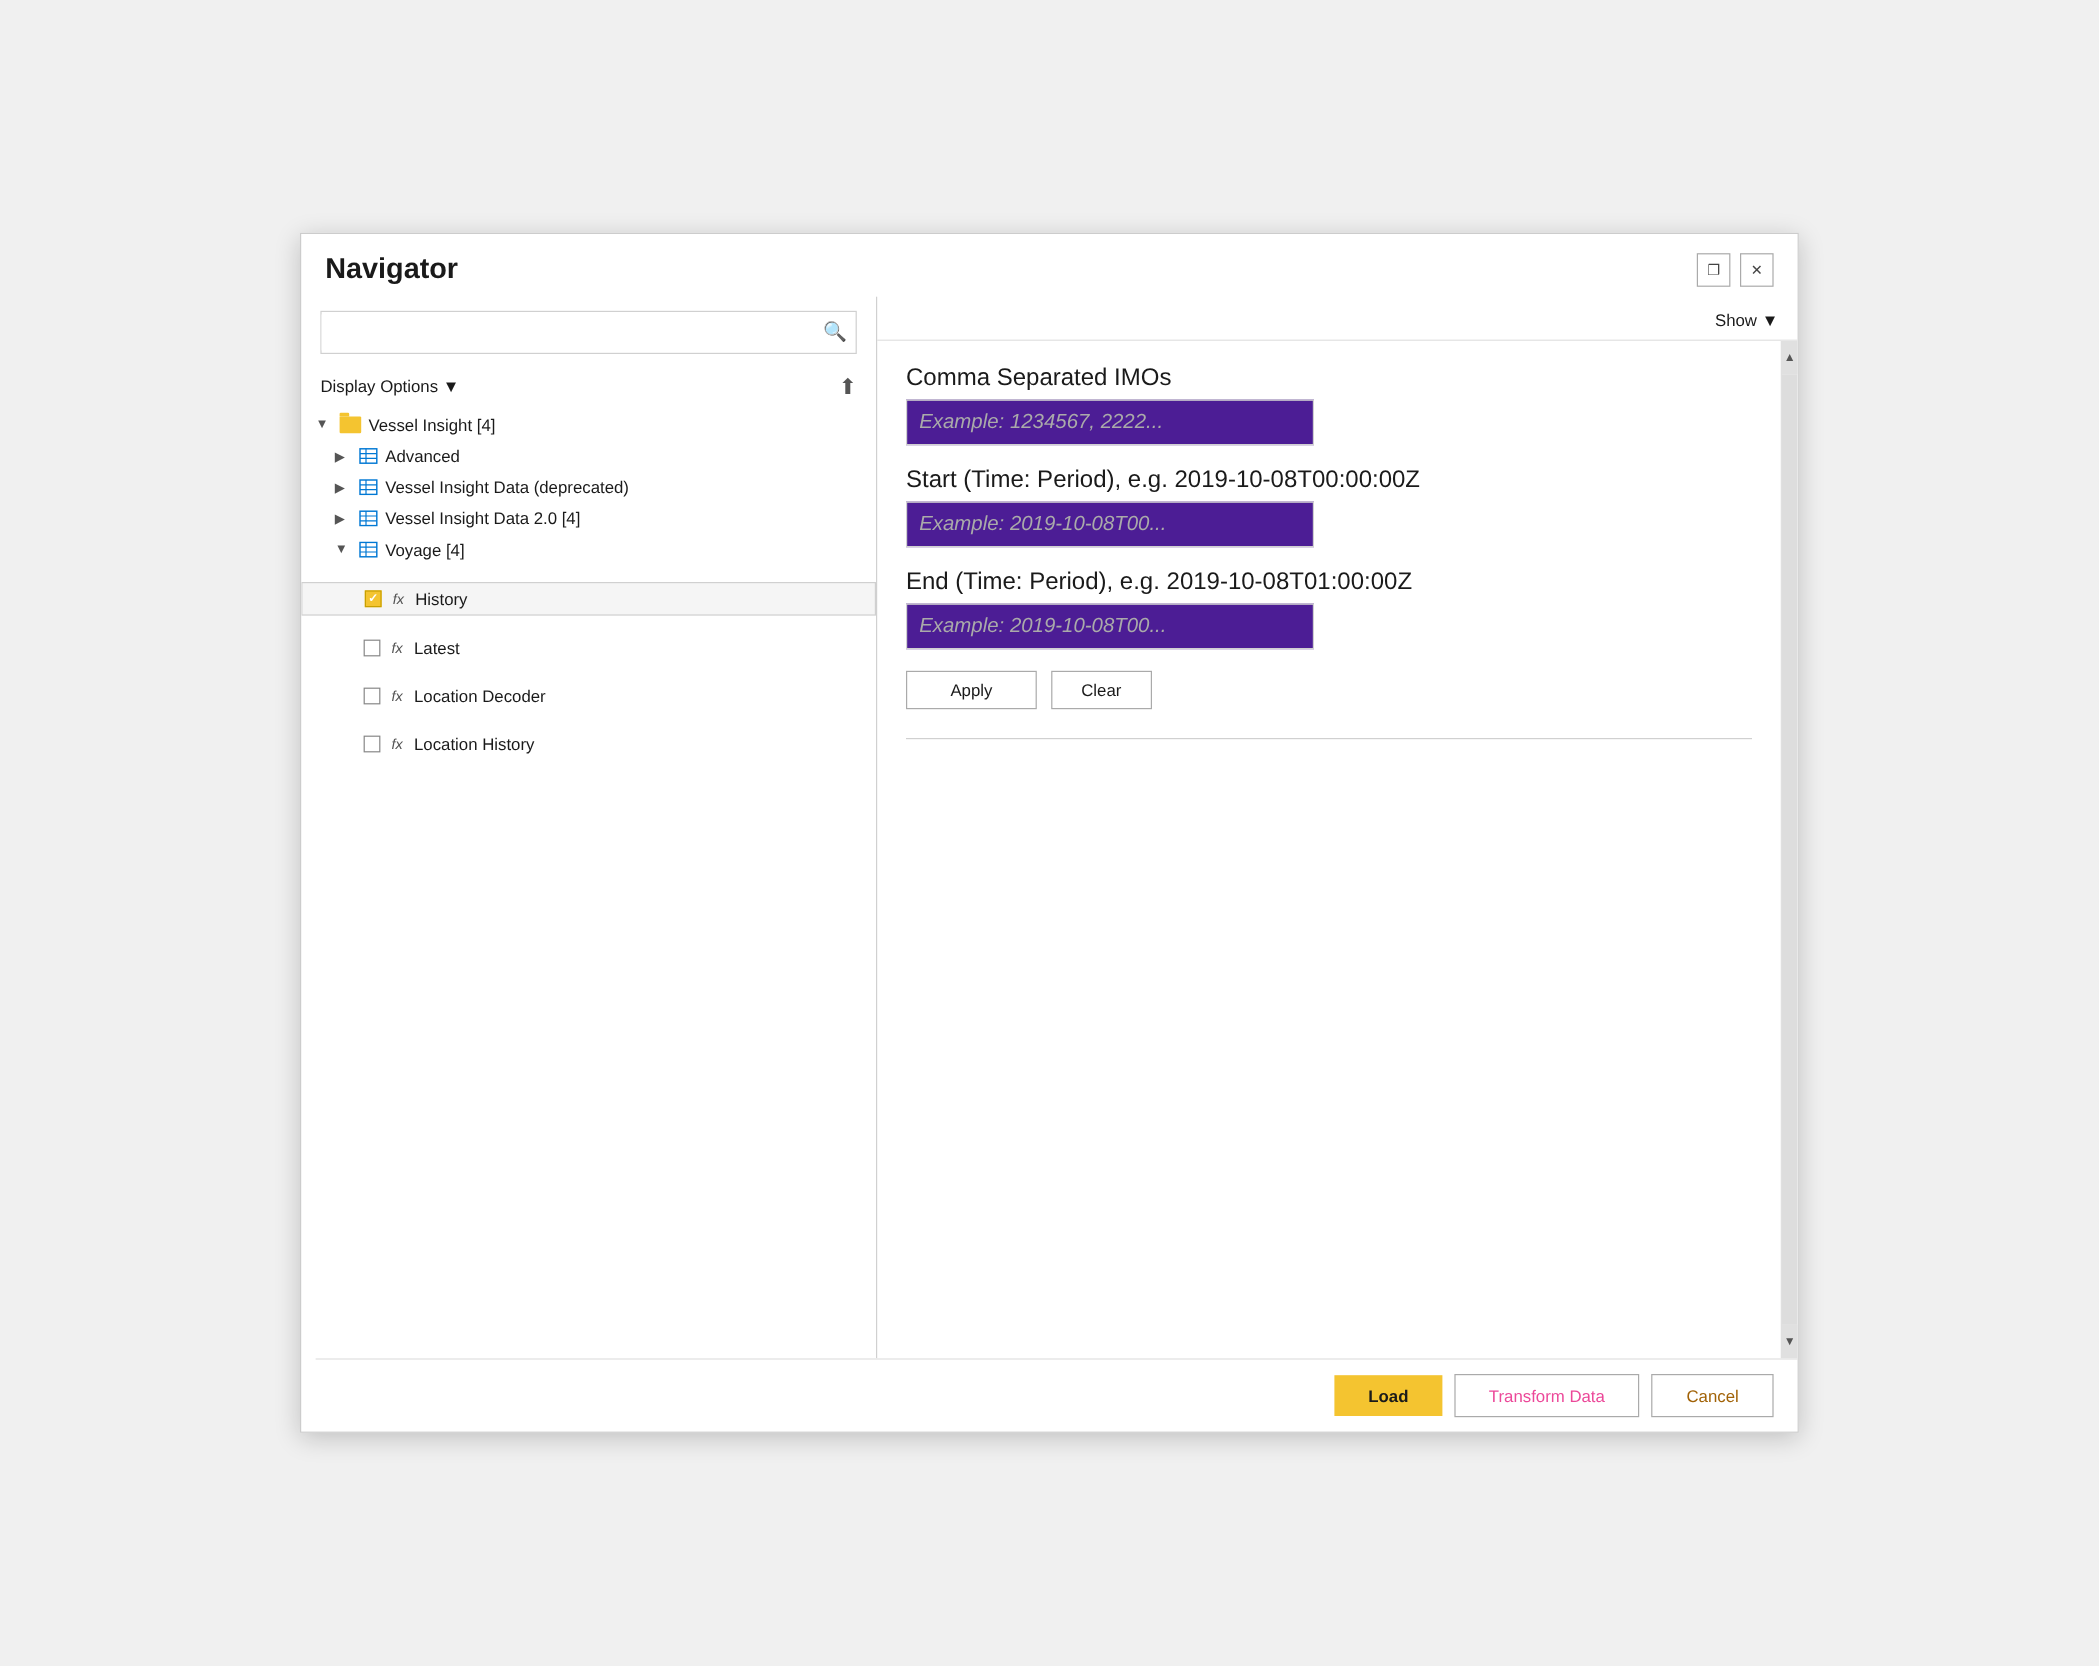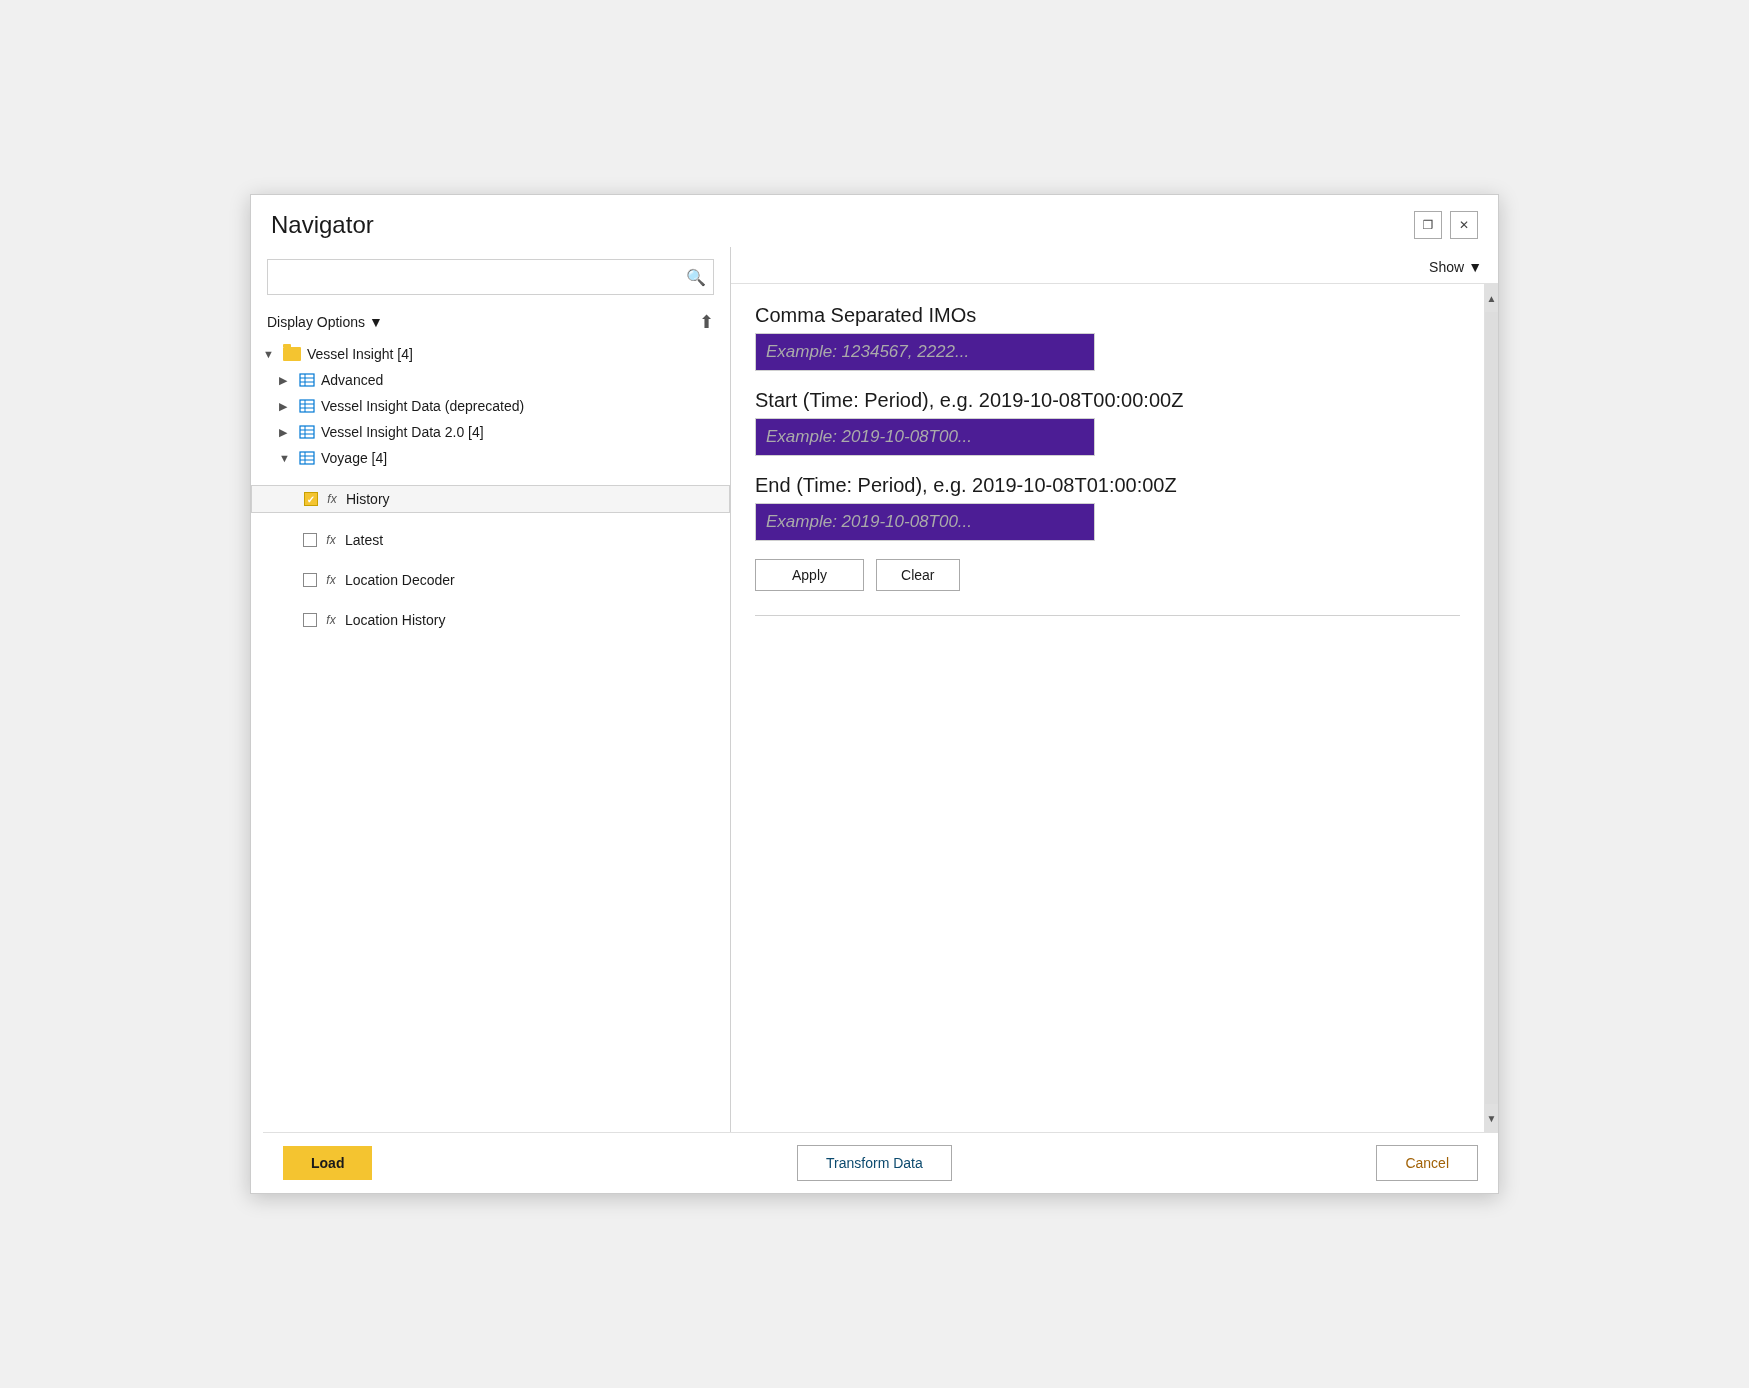--- a/index.html
+++ b/index.html
@@ -23,21 +23,21 @@
       position: relative;
     }
     .title-bar {
       display: flex;
       align-items: center;
       justify-content: space-between;
       padding: 16px 20px 8px 20px;
     }
     .title-bar-title {
       font-size: 24px;
-      font-weight: 400;
+      font-weight: 700;
       color: #1a1a1a;
     }
     .title-bar-controls {
       display: flex;
       gap: 8px;
     }
     .title-bar-btn {
       width: 28px;
       height: 28px;
       border: 1px solid #aaa;
@@ -295,42 +295,42 @@
     .divider-h {
       height: 1px;
       background: #d0d0d0;
       margin: 0 0 20px 0;
       width: 100%;
     }
     
     .footer {
       display: flex;
       align-items: center;
-      justify-content: space-between;
+      justify-content: flex-end;
       padding: 12px 20px;
       gap: 10px;
       border-top: 1px solid #e0e0e0;
       margin-left: 12px;
     }
     .btn-load {
       padding: 9px 28px;
       background: #f4c430;
       border: none;
       cursor: pointer;
       font-size: 14px;
       font-weight: 600;
       color: #1a1a1a;
     }
     .btn-transform {
       padding: 9px 28px;
       background: #fff;
       border: 1px solid #aaa;
       cursor: pointer;
       font-size: 14px;
-      color: #0c4a6e;
+      color: #ec4899;
     }
     .btn-cancel {
       padding: 9px 28px;
       background: #fff;
       border: 1px solid #aaa;
       cursor: pointer;
       font-size: 14px;
       color: #a16207;
     }
   </style>

